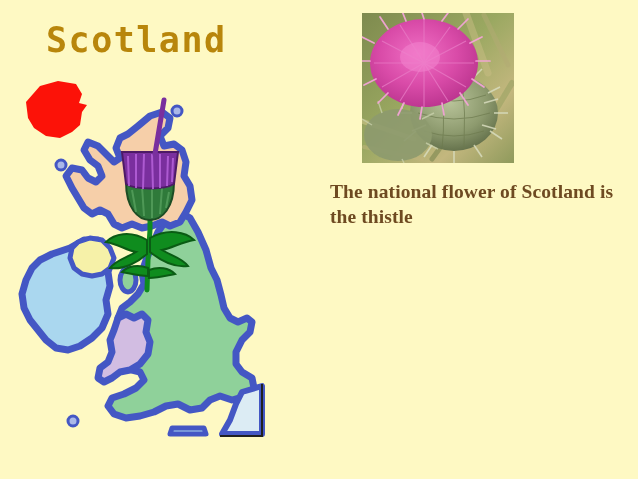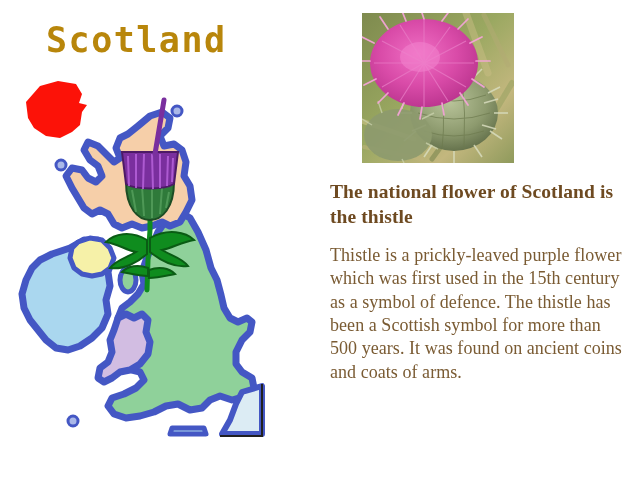--- a/index.html
+++ b/index.html
@@ -11,21 +11,21 @@
     height: 479px;
     overflow: hidden;
     background: #d2c69e;
     font-family: "Liberation Serif", serif;
   }
 
   #slide {
     position: relative;
     width: 638px;
     height: 479px;
-    background: #ffffff;
+    background: #fef9c3;
     overflow: hidden;
   }
 
   
   #slide-title {
     position: absolute;
     left: 46px;
     top: 21px;
     font-family: "DejaVu Sans Mono", "Liberation Mono", monospace;
     font-size: 35px;
@@ -275,16 +275,15 @@
         <path d="M62,50 L12,50"></path>
           <path d="M62,50 L20,28"></path>
           <path d="M62,50 L38,12"></path>
       </g>
       <ellipse cx="58" cy="44" rx="20" ry="15" fill="#f284cd" opacity="0.55"></ellipse>
     </svg>
   </div>
 
   <div id="text-column">
     <div id="body-heading">The national flower of Scotland is the thistle</div>
-    <div id="body-paragraph">Thistle is a prickly-leaved purple flower which was first used in the 15th century as a symbol of defence. The thistle has been a Scottish symbol for more than 500 years. It was found on ancient coins and coats of arms.</div>
   </div>
 
 </div>
 
 </body></html>

